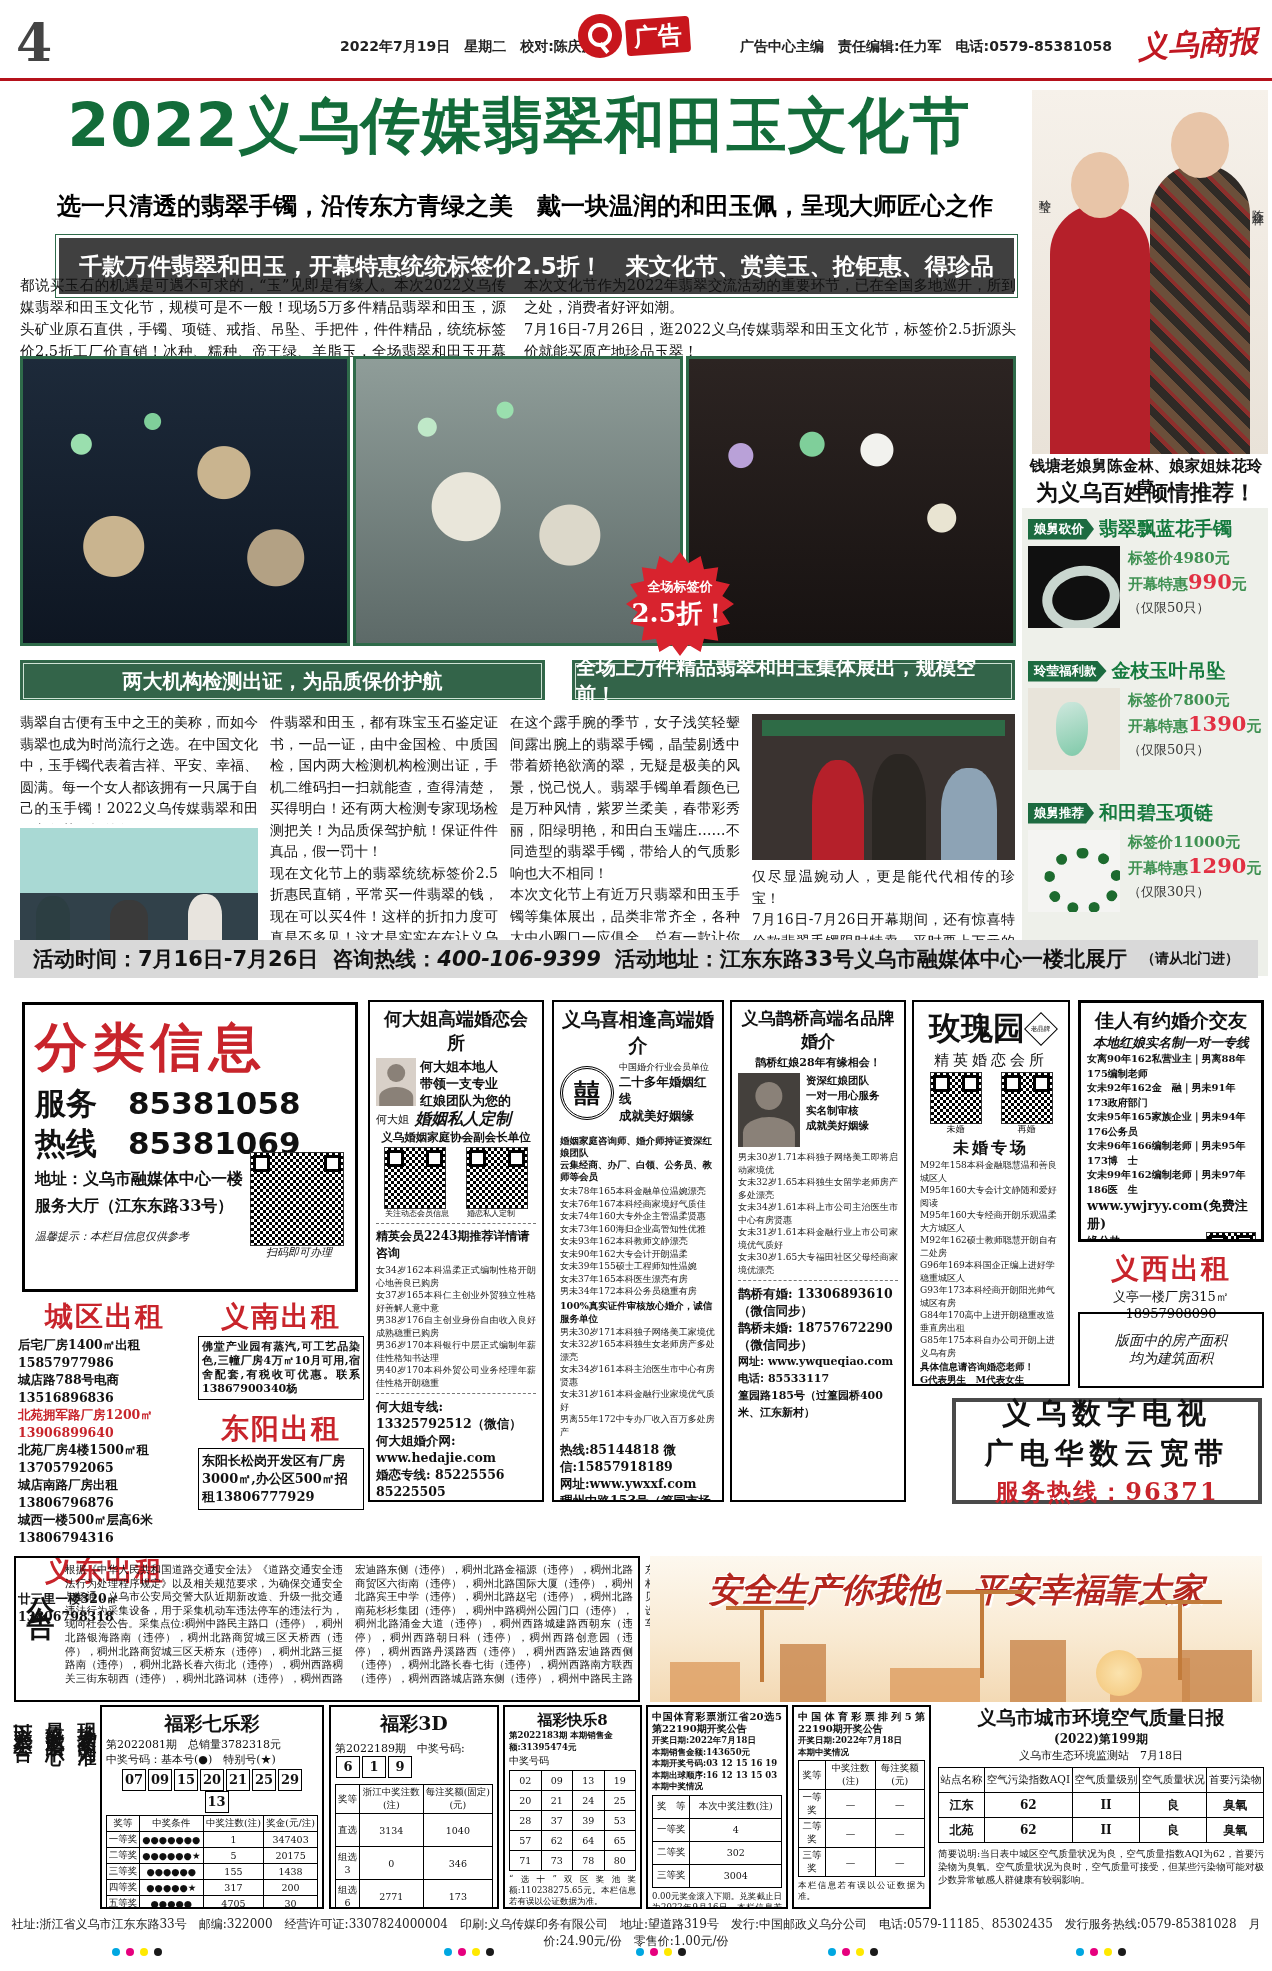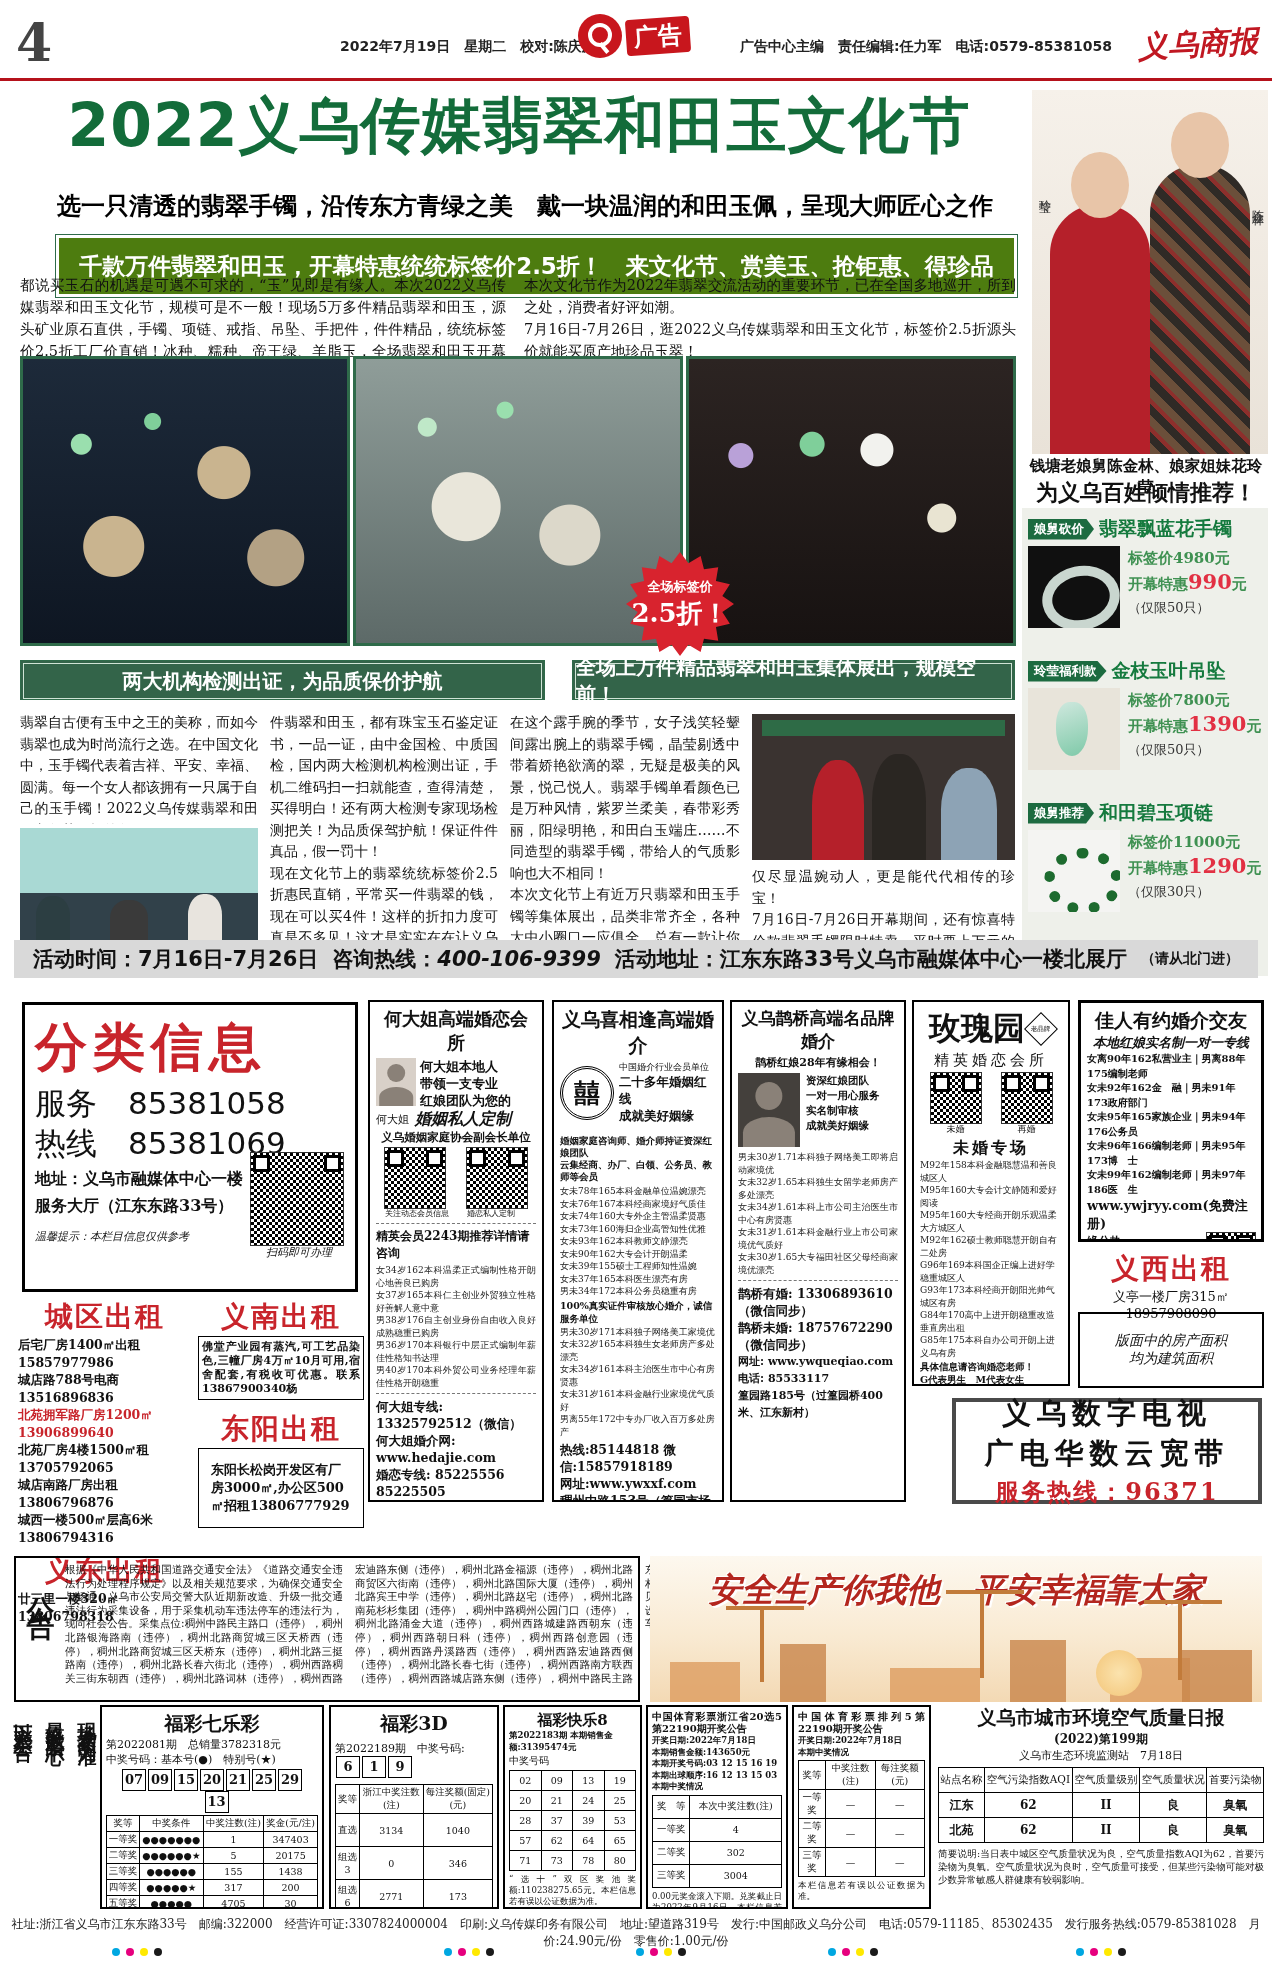--- a/index.html
+++ b/index.html
@@ -19,21 +19,21 @@
   .adlogo-circle{width:44px;height:44px;border-radius:50%;background:#c8161d;position:relative}
   .adlogo-circle::before{content:"";position:absolute;left:10px;top:9px;width:16px;height:16px;border:4px solid #fff;border-radius:50%}
   .adlogo-circle::after{content:"";position:absolute;left:24px;top:28px;width:4px;height:12px;background:#fff;transform:rotate(-40deg)}
   .adlogo-tag{background:#c8161d;color:#fff;font-size:24px;font-weight:bold;padding:2px 8px;border-radius:4px;transform:rotate(-4deg)}
   .brand{right:14px;top:24px;font-size:30px;font-weight:bold;font-style:italic;color:#c01822;transform:rotate(-3deg)}
   
   .fest{left:0;top:84px;width:1272px;height:900px}
   .ftitle{left:14px;top:2px;width:1010px;font-size:60px;font-weight:900;color:#136c3a;text-align:center;letter-spacing:1px}
   .fsub{left:30px;top:106px;width:990px;font-size:24px;font-weight:bold;text-align:center;color:#000}
   .fbanner{left:55px;top:150px;width:955px;height:56px;background:#fff;border:1px solid #2e6b4a;padding:3px}
-  .fbanner-in{height:100%;background:#4d7c0f;color:#fff;display:flex;align-items:center;justify-content:center;
+  .fbanner-in{height:100%;background:#404040;color:#fff;display:flex;align-items:center;justify-content:center;
               font-size:23px;font-weight:bold}
   .fintro{top:190px;font-size:14.5px;line-height:22px}
   .couple{left:1032px;top:6px;width:236px;height:364px;background:linear-gradient(180deg,#f6f1ea,#e9e2d8);overflow:hidden}
   .fig{position:absolute;bottom:0;width:100px;height:250px;border-radius:50px 50px 0 0}
   .fig-head{position:absolute;top:-52px;left:50%;transform:translateX(-50%);width:58px;height:66px;background:#e8c5a8;border-radius:50%}
   .vlabel{writing-mode:vertical-rl;font-size:12px;color:#333;letter-spacing:2px}
   .strip{left:20px;top:272px;width:996px;height:290px;display:flex;gap:3px}
   .strip .ph{flex:1;border:3px solid #2f6b4a;box-sizing:border-box}
   .badge{left:626px;top:468px;width:108px;height:104px;background:#d8232e;color:#fff;display:flex;flex-direction:column;
          align-items:center;justify-content:center;
@@ -68,21 +68,21 @@
   .ppromo .num{color:#e23043;font-size:21px;font-weight:900}
   .plimit{font-size:13px;color:#333}
   .actbar{left:14px;top:856px;width:1244px;height:38px;background:#d9d9d9;display:flex;align-items:center;justify-content:center;gap:14px}
   .actbar .t{font-size:21px;font-weight:900;font-family:"DejaVu Sans",sans-serif}
   .actbar .hot{font-style:italic}
   .actbar .nt{font-size:14px;font-weight:bold}
   
   .cls{left:0;top:988px;width:1272px;height:566px}
   .infobox{left:22px;top:14px;width:336px;height:290px;border:3px solid #000;box-sizing:border-box;padding:8px 10px}
   .clstitle{font-size:52px;font-weight:900;color:#c8242b;letter-spacing:6px;font-family:"DejaVu Sans",sans-serif}
-  .phrow{font-size:31px;font-weight:400;font-family:"DejaVu Sans",sans-serif;line-height:40px}
+  .phrow{font-size:31px;font-weight:700;font-family:"DejaVu Sans",sans-serif;line-height:40px}
   .addr{font-size:16px;font-weight:bold;line-height:23px;margin-top:4px}
   .tip{font-size:11px;font-style:italic;margin-top:12px}
   .qr{background:repeating-conic-gradient(#000 0 25%,#fff 0 50%) 0 0/6px 6px;outline:1px solid #333;position:relative;flex:none}
   .qr::before,.qr::after{content:"";position:absolute;width:11px;height:11px;border:3px solid #000;background:#fff}
   .qr::before{top:2px;left:2px}.qr::after{top:2px;right:2px}
   .redhead{color:#c8242b;font-size:28px;font-weight:900;font-family:"DejaVu Sans",sans-serif;text-align:center;letter-spacing:2px}
   .rentlines{font-size:12.5px;font-weight:bold;line-height:17.5px}
   .adbox{border:2px solid #000;box-sizing:border-box;padding:5px 6px;overflow:hidden}
   .mtitle{font-size:19px;font-weight:900;text-align:center;font-family:"DejaVu Sans",sans-serif;letter-spacing:0}
   .fine{font-size:9px;line-height:12.5px;color:#222}
@@ -292,21 +292,21 @@
 城店南路厂房出租13806796876
 城西一楼500㎡层高6米13806794316</div>
       <div class="redhead" style="margin-top:6px">义东出租</div>
       <div class="rentlines">廿三里一楼320㎡13806798318</div>
     </div>
 
     <div class="abs" style="left:198px;top:310px;width:166px">
       <div class="redhead">义南出租</div>
       <div style="border:1px solid #000;padding:3px;font-size:11px;line-height:14px;font-weight:bold" class="just">佛堂产业园有蒸汽,可工艺品染色,三幢厂房4万㎡10月可用,宿舍配套,有税收可优惠。联系13867900340杨</div>
       <div class="redhead" style="margin-top:10px">东阳出租</div>
-      <div style="border:1px solid #000;padding:12px;font-size:13px;line-height:18px;font-weight:bold">东阳长松岗开发区有厂房3000㎡,办公区500㎡招租13806777929</div>
+      <div style="border:1px solid #000;padding:3px;font-size:13px;line-height:18px;font-weight:bold">东阳长松岗开发区有厂房3000㎡,办公区500㎡招租13806777929</div>
     </div>
 
     <div class="abs adbox" style="left:368px;top:12px;width:176px;height:502px">
       <div class="mtitle" style="font-size:18px">何大姐高端婚恋会所</div>
       <div style="display:flex;gap:4px;margin-top:3px">
         <div class="person" style="width:40px;height:48px"></div>
         <div class="pre b" style="font-size:13px;line-height:17px">何大姐本地人
 带领一支专业
 红娘团队为您的</div>
       </div>

